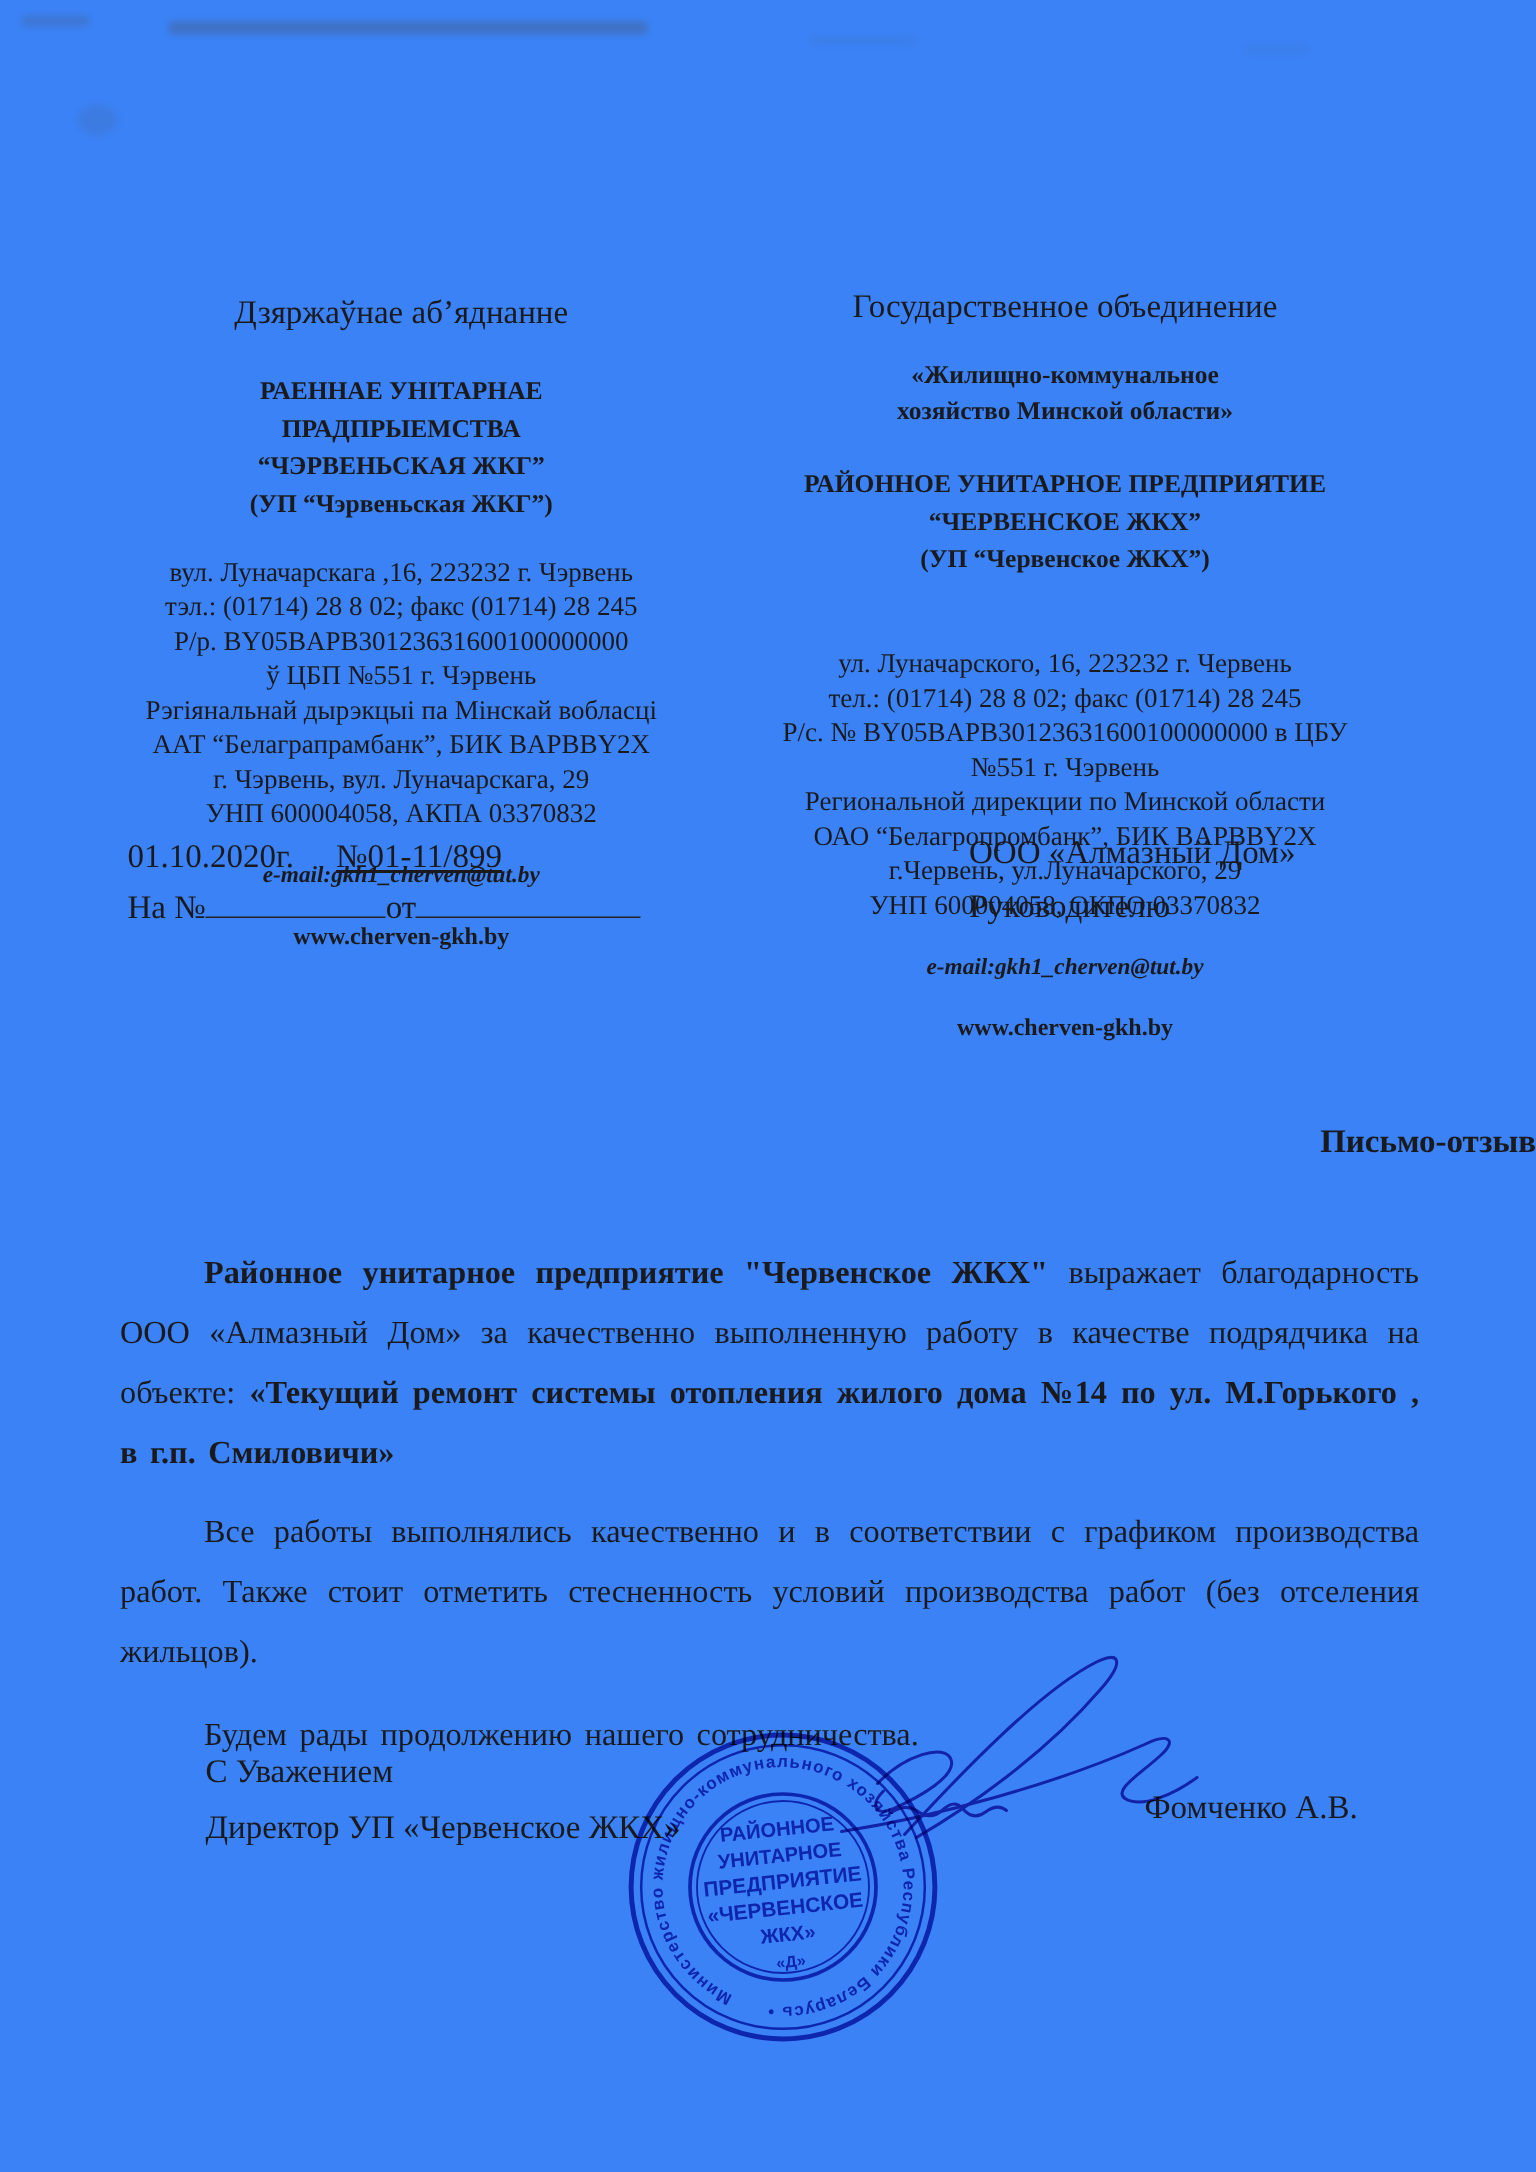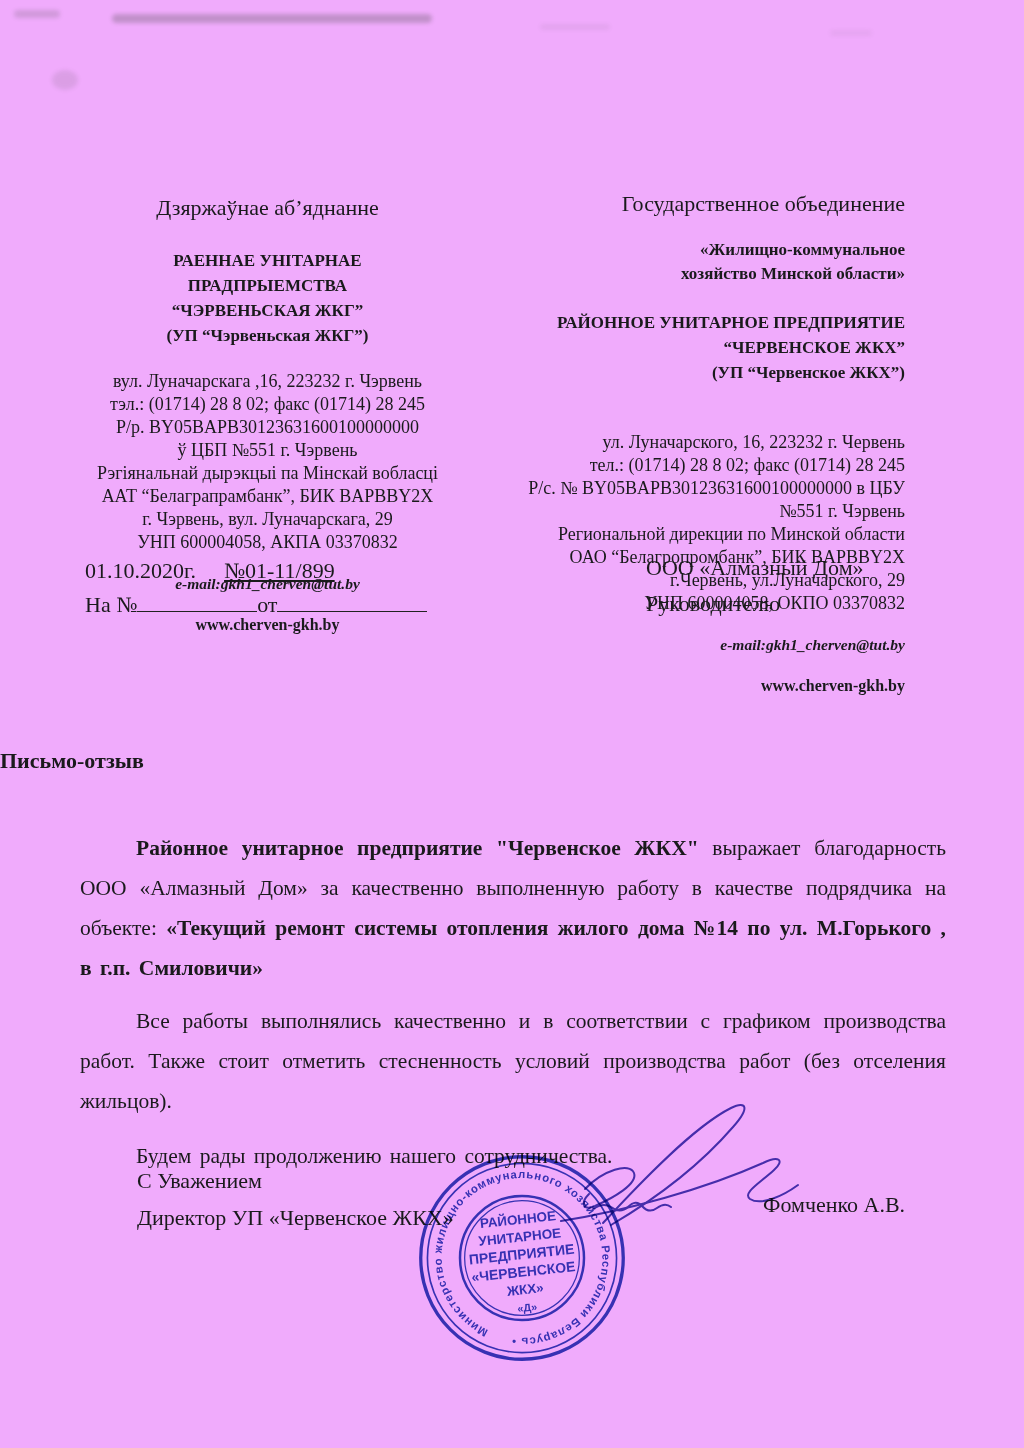--- a/index.html
+++ b/index.html
@@ -1,54 +1,54 @@
 <!DOCTYPE html>
 <html lang="ru"><head>
 <meta charset="utf-8">
 <style>
   html,body{margin:0;padding:0;background:#ffffff;}
   .page{
     position:relative;
     width:1024px;height:1448px;
     margin:0 auto;
-    background:#f0abfc;
+    background:#3b82f6;
     overflow:hidden;
     font-family:"Liberation Serif","DejaVu Serif",serif;
     color:#1a1a1c;
   }
   
   .smudge{position:absolute;background:#4a4a4a;border-radius:6px;filter:blur(2px);}
   .sm1{left:112px;top:14px;width:320px;height:9px;opacity:.28;}
   .sm2{left:14px;top:10px;width:46px;height:8px;opacity:.18;}
   .sm3{left:52px;top:70px;width:26px;height:20px;opacity:.12;border-radius:50%;}
   .sm4{left:540px;top:24px;width:70px;height:6px;opacity:.07;}
   .sm5{left:830px;top:30px;width:42px;height:6px;opacity:.06;}
 
   
   .lh{position:absolute;text-align:center;white-space:pre-line;}
   .lh-left{left:70px;top:176px;width:395px;}
-  .lh-right{left:515px;top:172px;width:390px;text-align:right;}
+  .lh-right{left:515px;top:172px;width:390px;}
   .lh .heading{font-size:22px;line-height:27px;margin-bottom:3px;}
   .lh .assoc{font-weight:bold;font-size:17px;line-height:24px;}
   .lh .company{font-weight:bold;font-size:17px;line-height:25px;margin-top:6px;}
   .lh .address{font-size:18px;line-height:23px;margin-top:4px;}
   .lh-right .address{margin-top:28px;}
   .lh .email{font-weight:bold;font-size:15.5px;line-height:23px;font-style:italic;}
   .lh .website{font-weight:bold;font-size:16px;line-height:23px;}
 
   
   .ref{position:absolute;left:85px;top:554px;font-size:22px;line-height:34px;}
   .ref .row1 .num{margin-left:28px;text-decoration:underline;}
   .blank{display:inline-block;border-bottom:1.6px solid #222;height:20px;vertical-align:baseline;}
   .blank1{width:120px;}
   .blank2{width:150px;}
 
   .recipient{position:absolute;left:646px;top:550px;font-size:22px;line-height:36px;white-space:pre-line;}
 
-  .title{position:absolute;left:0;top:748px;width:1024px;text-align:left;font-weight:bold;font-size:22px;}
+  .title{position:absolute;left:0;top:748px;width:1024px;text-align:right;font-weight:bold;font-size:22px;}
 
   .body-text{position:absolute;left:80px;top:828px;width:866px;font-size:21.5px;line-height:40px;}
   .body-text p{margin:0;text-align:justify;text-indent:56px;word-spacing:.14em;}
   .body-text p.p2{margin-top:13px;}
   .body-text p.p3{margin-top:15px;text-align:left;}
 
   .closing{position:absolute;left:137px;top:1162px;font-size:22px;line-height:37px;white-space:pre-line;}
   .signer-name{position:absolute;left:763px;top:1192px;font-size:22px;}
 
   .stamp{position:absolute;left:398px;top:1134px;width:248px;height:248px;z-index:2;opacity:.93;mix-blend-mode:multiply;}

